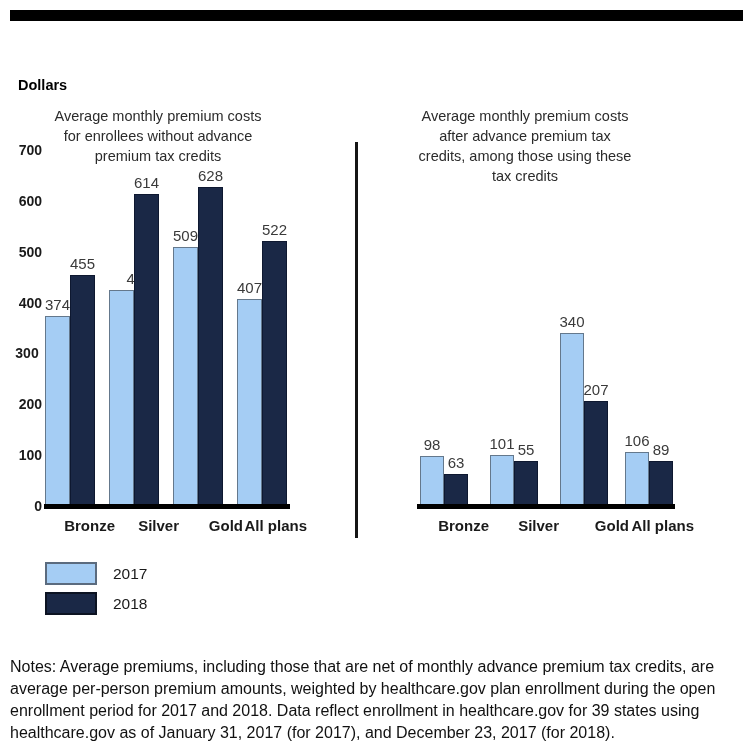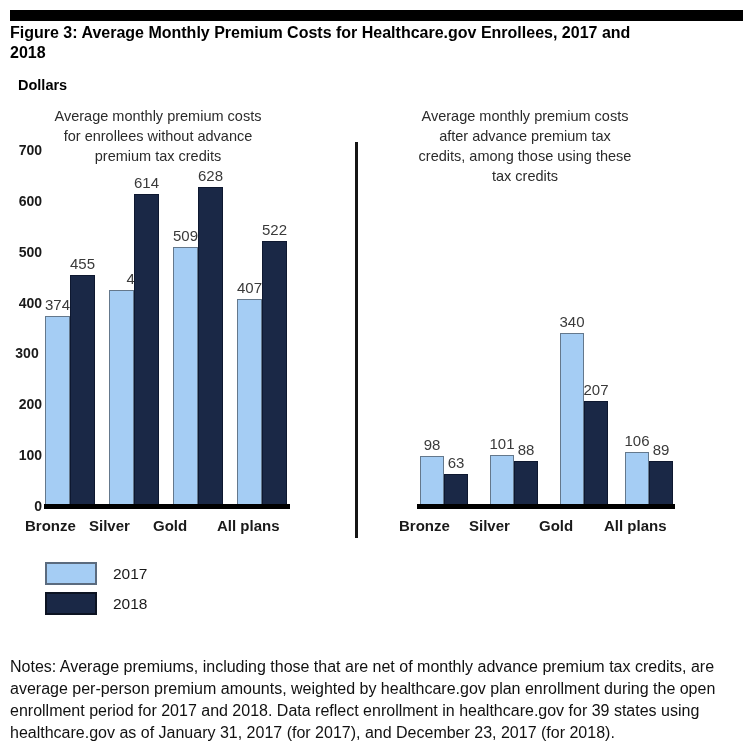--- a/index.html
+++ b/index.html
@@ -23,21 +23,21 @@
   }
   .bar{position:absolute;box-sizing:border-box;}
   .bar.s0{border:1.5px solid #64788c;}
   .bar.s1{border:1px solid #0e1830;}
   .val-label{
     position:absolute;width:60px;height:18px;text-align:center;
     font-size:15px;color:#3a3a3a;line-height:18px;
   }
   .baseline{position:absolute;top:504px;height:5px;background:#000;z-index:5;}
   .cat-label{
-    position:absolute;top:517px;width:90px;height:18px;text-align:left;
+    position:absolute;top:517px;width:90px;height:18px;text-align:right;
     font-size:15px;font-weight:bold;color:#1a1a1a;line-height:18px;
   }
   .legend{position:absolute;left:45px;top:562px;}
   .legend-row{position:relative;height:23px;margin-bottom:7px;}
   .legend-swatch{
     position:absolute;left:0;top:0;width:52px;height:23px;box-sizing:border-box;
   }
   .legend-swatch.l0{border:2px solid #5b6b7e;}
   .legend-swatch.l1{border:2px solid #0c1322;}
   .legend-label{position:absolute;left:68px;top:0;font-size:15.5px;line-height:23px;color:#1a1a1a;}
@@ -48,21 +48,20 @@
   .notes{
     position:absolute;left:10px;top:656px;width:720px;
     font-size:16px;line-height:22px;color:#111;
   }
 </style>
 </head>
 <body>
 
 <div class="canvas">
   <div class="topbar"></div>
-  <div class="title">Figure 3: Average Monthly Premium Costs for Healthcare.gov Enrollees, 2017 and 2018</div>
   <div class="dollars">Dollars</div>
 
   <div class="panel-header header-left">Average monthly premium costs
 for enrollees without advance
 premium tax credits</div>
   <div class="panel-header header-right">Average monthly premium costs
 after advance premium tax
 credits, among those using these
 tax credits</div>
 
@@ -100,21 +99,21 @@
       <div class="val-label" style="left: 402px; top: 436px;">98</div>
       <div class="bar s0" style="left: 490px; width: 24px; top: 455px; height: 54px; z-index: 1; background: rgb(165, 205, 244);"></div>
       <div class="val-label" style="left: 472px; top: 435px;">101</div>
       <div class="bar s0" style="left: 560px; width: 24px; top: 333px; height: 176px; z-index: 1; background: rgb(165, 205, 244);"></div>
       <div class="val-label" style="left: 542px; top: 313px;">340</div>
       <div class="bar s0" style="left: 625px; width: 24px; top: 452px; height: 57px; z-index: 1; background: rgb(165, 205, 244);"></div>
       <div class="val-label" style="left: 607px; top: 432px;">106</div>
       <div class="bar s1" style="left: 444px; width: 24px; top: 474px; height: 35px; z-index: 1; background: rgb(26, 40, 70);"></div>
       <div class="val-label" style="left: 426px; top: 454px;">63</div>
       <div class="bar s1" style="left: 514px; width: 24px; top: 461px; height: 48px; z-index: 1; background: rgb(26, 40, 70);"></div>
-      <div class="val-label" style="left: 496px; top: 441px;">88</div>
+      <div class="val-label" style="left: 496px; top: 441px;">55</div>
       <div class="bar s1" style="left: 584px; width: 24px; top: 401px; height: 108px; z-index: 1; background: rgb(26, 40, 70);"></div>
       <div class="val-label" style="left: 566px; top: 381px;">207</div>
       <div class="bar s1" style="left: 649px; width: 24px; top: 461px; height: 48px; z-index: 1; background: rgb(26, 40, 70);"></div>
       <div class="val-label" style="left: 631px; top: 441px;">89</div>
       <div class="baseline" style="left: 417px; width: 258px;"></div>
       <div class="cat-label" style="left: 399px;">Bronze</div>
       <div class="cat-label" style="left: 469px;">Silver</div>
       <div class="cat-label" style="left: 539px;">Gold</div>
       <div class="cat-label" style="left: 604px;">All plans</div>
     </div>

